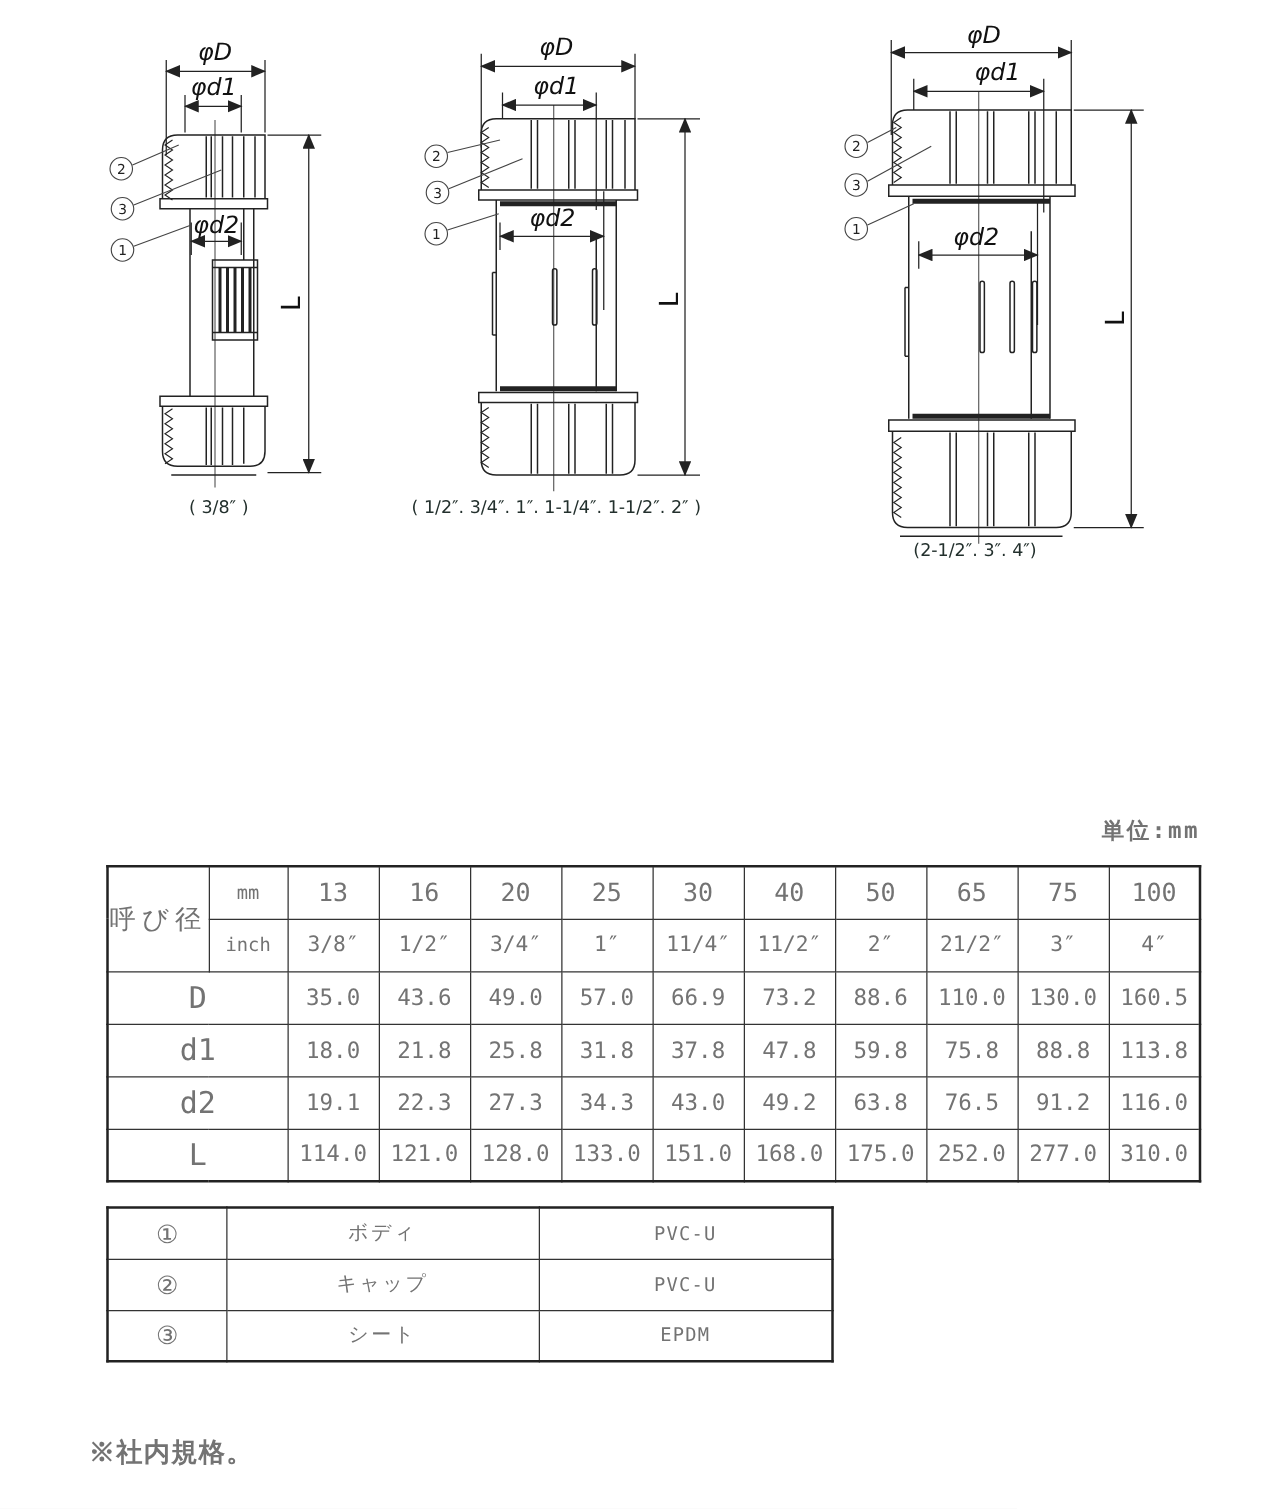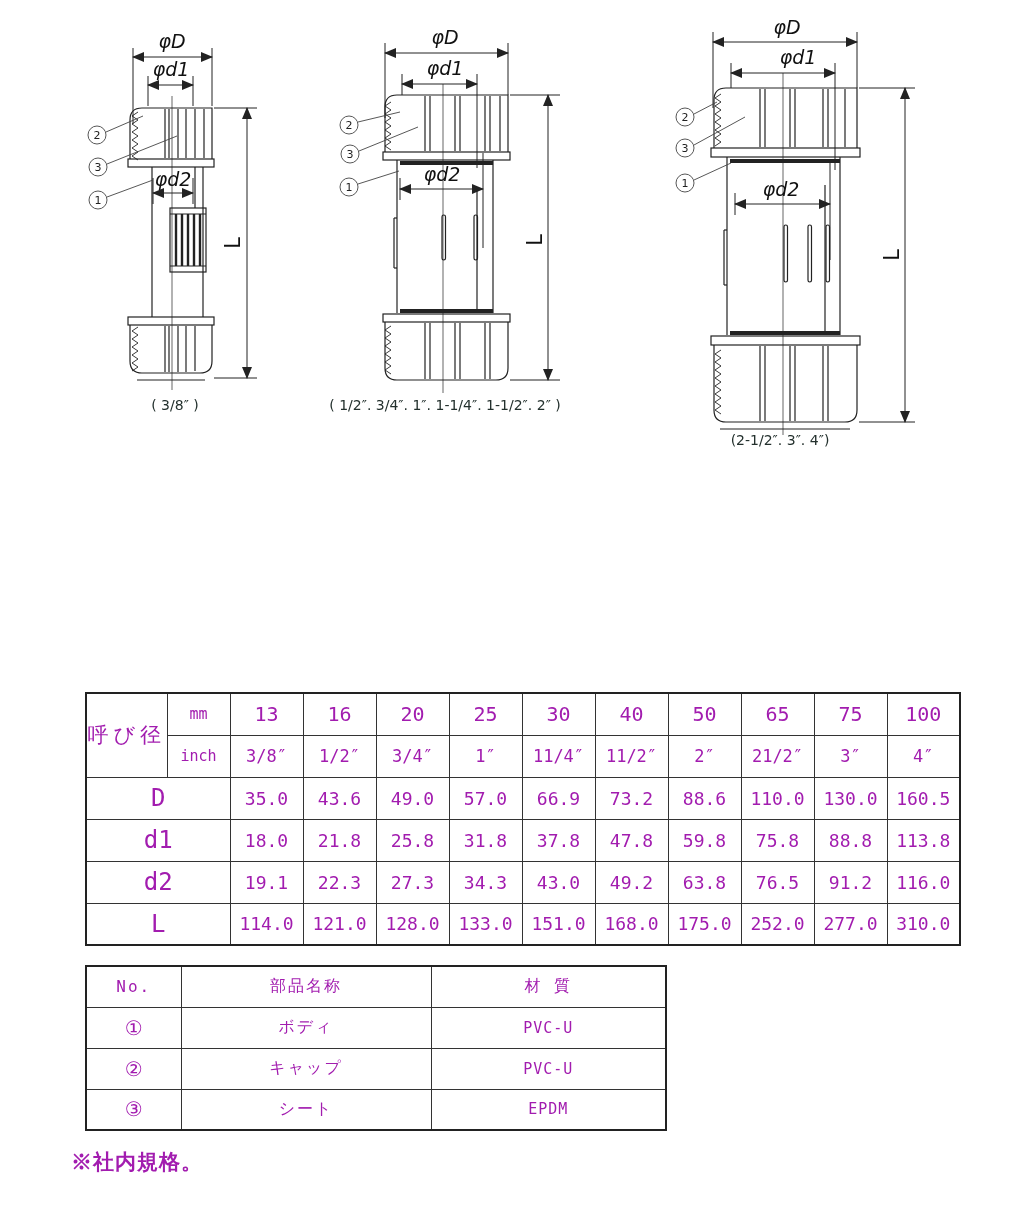--- a/index.html
+++ b/index.html
@@ -1,19 +1,19 @@
 <!DOCTYPE html>
 <html><head>
 <meta charset="utf-8">
 <style>
   * { margin:0; padding:0; box-sizing:border-box; }
   body { background:#e8e8e8; }
   .page {
     position:relative; width:1024px; height:1207px; background:#ffffff;
-    font-family:"DejaVu Sans Mono", monospace; color:#a21caf; overflow:hidden;
+    font-family:"DejaVu Sans Mono", monospace; color:#737373; overflow:hidden;
   }
   svg { overflow:visible; }
   .drawing { position:absolute; }
   .d1 { left:85px;  top:28px; }
   .d2 { left:325px; top:28px; }
   .d3 { left:665px; top:20px; }
 
   .dimtext { font-family:"DejaVu Sans", sans-serif; font-style:italic; font-size:19px; fill:#111; }
   .ltext   { font-family:"DejaVu Sans", sans-serif; font-size:21px; fill:#111; }
   .captext { font-family:"DejaVu Sans", sans-serif; font-size:14px; fill:#23302d; }
@@ -263,20 +263,21 @@
     <text class="dimtext" x="122" y="14" text-anchor="middle">φD</text>
     <text class="dimtext" x="133" y="44" text-anchor="middle">φd1</text>
     <text class="dimtext" x="116" y="176" text-anchor="middle">φd2</text>
     <text class="ltext" transform="rotate(-90 227 235)" x="227" y="242" text-anchor="middle">L</text>
     <text class="cotext" x="20" y="101" text-anchor="middle">2</text>
     <text class="cotext" x="20" y="132" text-anchor="middle">3</text>
     <text class="cotext" x="20" y="167" text-anchor="middle">1</text>
     <text class="captext" x="115" y="425" text-anchor="middle">(2-1/2″.  3″. 4″)</text>
   </svg>
 
+  <div class="unit-label">単位:mm</div>
 
   <table class="main-table">
     <colgroup>
       <col style="width:81px">
         <col style="width:63px">
       <col style="width:73px">
         <col style="width:73px">
         <col style="width:73px">
         <col style="width:73px">
         <col style="width:73px">
@@ -370,25 +371,20 @@
   </table>
 
   <table class="parts-table">
     <colgroup>
         <col style="width:95px">
         <col style="width:250px">
         <col style="width:235px">
       </colgroup>
     <tbody>
     <tr>
-      <td class="p-head">No.</td>
-      <td class="p-head">部品名称</td>
-      <td class="p-head">材 質</td>
-    </tr>
-    <tr>
       <td class="p-no">①</td>
       <td class="p-name">ボディ</td>
       <td class="p-mat">PVC-U</td>
     </tr>
     <tr>
       <td class="p-no">②</td>
       <td class="p-name">キャップ</td>
       <td class="p-mat">PVC-U</td>
     </tr>
     <tr>

